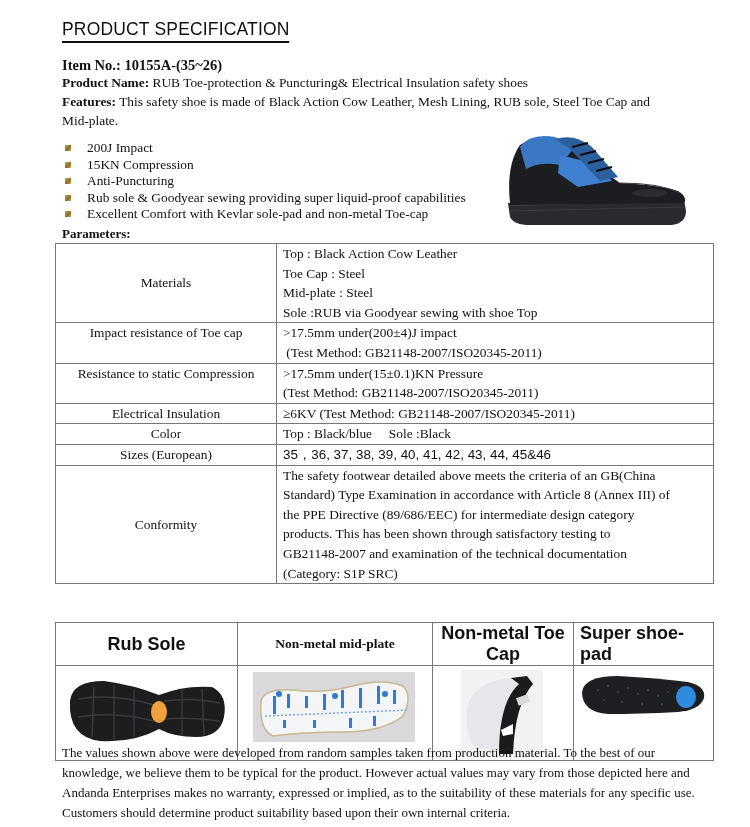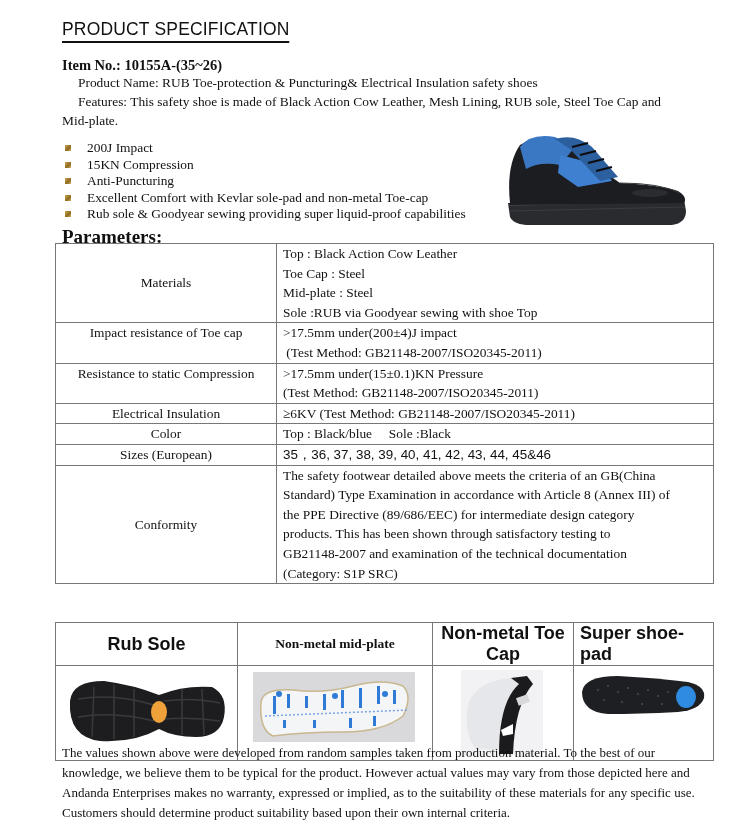--- a/index.html
+++ b/index.html
@@ -2,30 +2,30 @@
 <html><head>
   <meta charset="utf-8">
   <style>
     html, body { margin:0; padding:0; background:#ffffff; }
     body { width:750px; height:827px; position:relative; overflow:hidden;
       font-family:"Liberation Serif", serif; color:#111; }
     .title { position:absolute; left:62px; top:18px; font-family:"Liberation Sans", sans-serif;
       font-size:19px; font-weight:normal; letter-spacing:0.2px; color:#111;
       border-bottom:2px solid #111; padding-bottom:1px; transform:scaleX(0.92); transform-origin:left; }
     .line { position:absolute; left:62px; font-size:13.4px; line-height:18px; white-space:nowrap; }
-    .line b { font-weight:normal;margin-left:16px; }
+    .line b { font-weight:bold; }
     .item { top:56px; font-size:14.5px; font-weight:bold; }
     .pname { top:74px; }
     .feat { top:93px; }
     .feat2 { top:112px; }
     .bullets { position:absolute; left:65px; top:140px; margin:0; padding:0; list-style:none; }
     .bullets li { height:16.5px; line-height:16px; font-size:13.4px; white-space:nowrap; display:flex; align-items:center; }
     .bul { display:inline-block; width:6px; height:6px; margin-right:16px;
       background:linear-gradient(135deg,#c9a44a,#8c6a22 60%,#d8bb6a); }
-    .params { position:absolute; left:62px; top:226px; font-weight:bold; font-size:19px; }
+    .params { position:absolute; left:62px; top:226px; font-weight:bold; font-size:13px; }
     .shoe { position:absolute; left:500px; top:125px; width:190px; height:105px; }
     table.spec { position:absolute; left:55px; top:243px; width:659px; border-collapse:collapse;
       font-size:13.4px; table-layout:fixed; }
     table.spec td { border:1.5px solid #777; padding:0 6px; line-height:19.6px; vertical-align:middle;margin-top:20px; }
     table.spec td.k { width:208px; text-align:center; }
     table.spec td.v { text-align:left; }
     .sans { font-family:"Liberation Sans", sans-serif; }
     table.imgs { position:absolute; left:55px; top:622px; width:658px; border-collapse:collapse; table-layout:fixed; }
     table.imgs th { border:1.5px solid #777; height:20px; font-size:18px; font-weight:bold; padding:0; }
     table.imgs td { border:1.5px solid #777; height:94px; padding:0; position:relative; vertical-align:top; }
@@ -62,25 +62,25 @@
   <li>
       <span class="bul"></span>
       <span>15KN Compression</span>
     </li>
   <li>
       <span class="bul"></span>
       <span>Anti-Puncturing</span>
     </li>
   <li>
       <span class="bul"></span>
+      <span>Rub sole &amp; Goodyear sewing providing super liquid-proof capabilities</span>
+    </li>
+  <li>
+      <span class="bul"></span>
       <span>Excellent Comfort with Kevlar sole-pad and non-metal Toe-cap</span>
-    </li>
-  <li>
-      <span class="bul"></span>
-      <span>Rub sole &amp; Goodyear sewing providing super liquid-proof capabilities</span>
     </li>
 </ul>
 
 <svg class="shoe" viewBox="0 0 190 105">
   <path d="M8 78 L10 92 Q14 100 30 100 L172 100 Q186 98 186 86 L184 74 Z" fill="#2a2b2e"></path>
   <path d="M10 80 L184 76" stroke="#4a4b4f" stroke-width="1.5" fill="none"></path>
   <path d="M10 86 L185 82" stroke="#3b3c40" stroke-width="1" fill="none"></path>
   <path d="M10 78 Q6 40 20 20 Q40 8 60 16 L120 58 Q160 60 178 66 Q188 72 184 78 L10 80 Z" fill="#1c1d21"></path>
   <path d="M20 22 Q30 8 55 12 L75 22 L60 40 Q40 36 26 44 Z" fill="#3b78c4"></path>
   <path d="M60 30 L100 40 L112 56 L78 62 L58 48 Z" fill="#3f80d0"></path>

